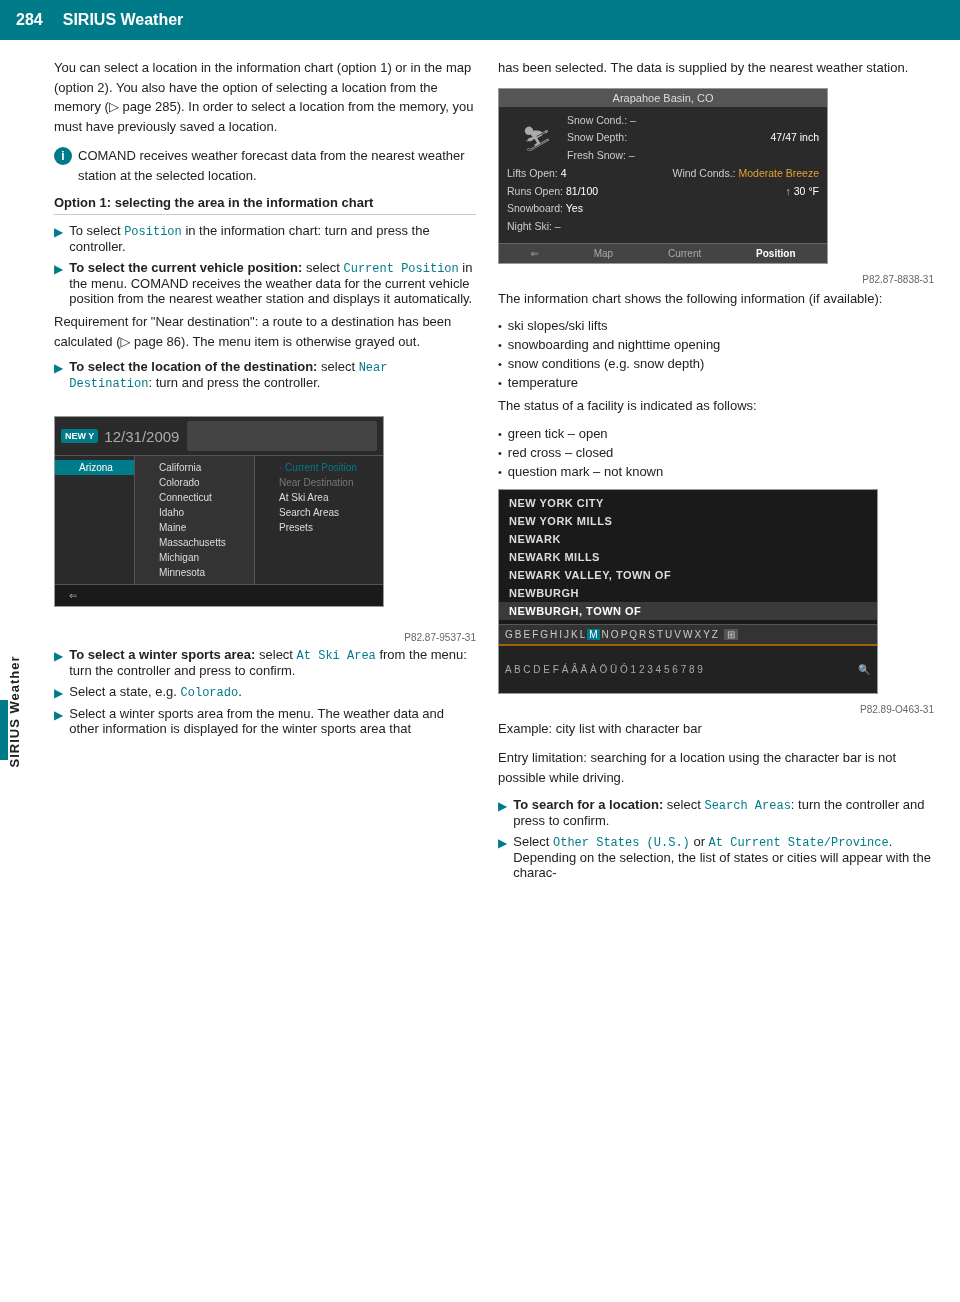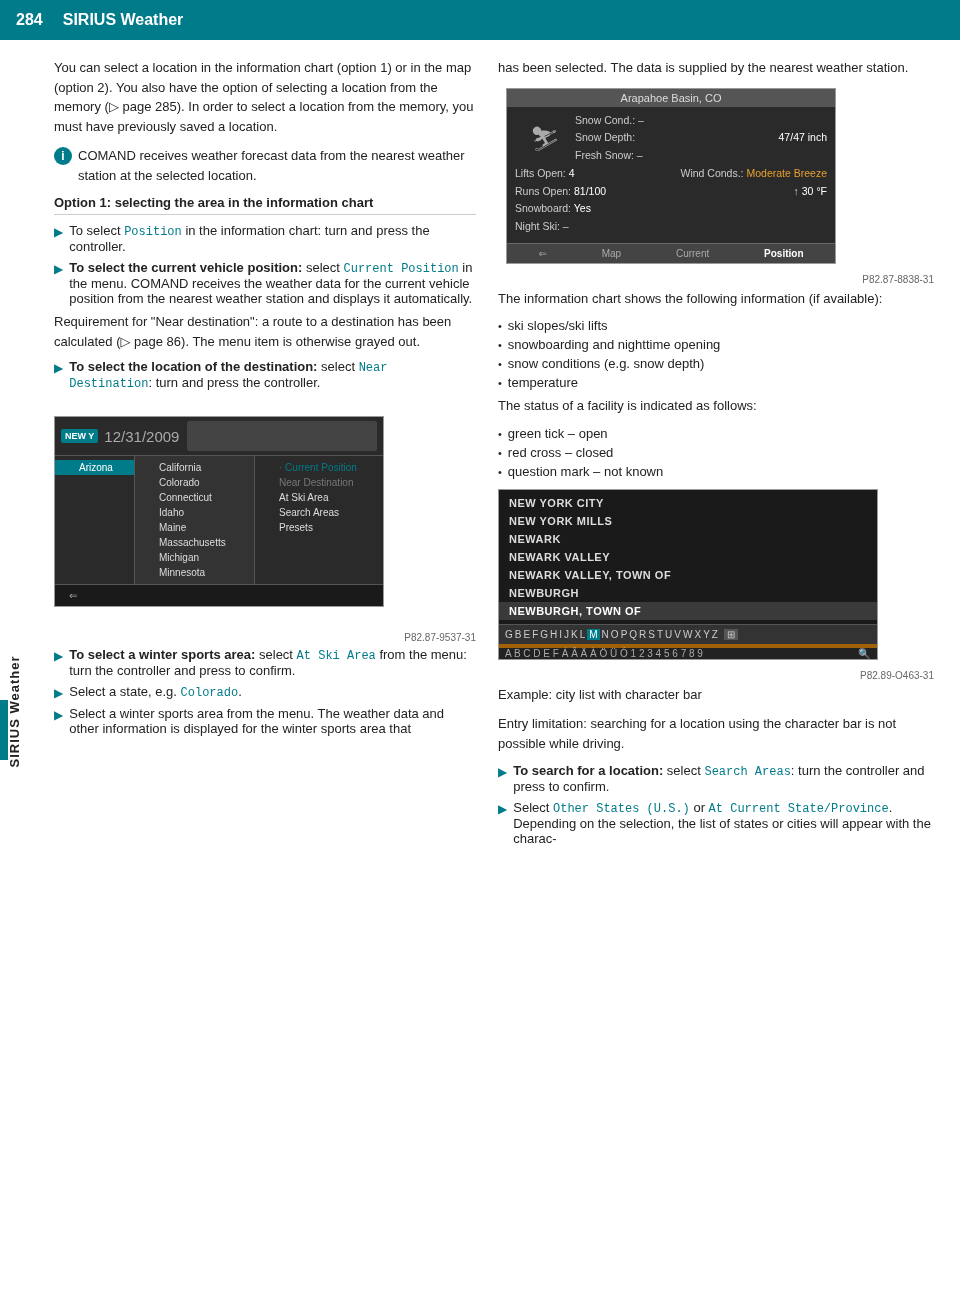--- a/index.html
+++ b/index.html
@@ -159,21 +159,21 @@
       color: #007b8a;
     }
     .bold {
       font-weight: bold;
     }
 
     
     .screen-img {
       border: 1px solid #999;
       background: #2a2a2a;
-      margin: 10px 8px;
+      margin: 10px 0;
       padding: 0;
       width: 100%;
       max-width: 330px;
       overflow: hidden;
     }
     .screen-img .screen-title-bar {
       background: #555;
       color: #ddd;
       font-size: 11px;
       text-align: center;
@@ -322,24 +322,24 @@
     .city-screen .char-bar span {
       display: inline-block;
     }
     .city-screen .char-bar .active-char {
       background: #007b8a;
       color: #fff;
       padding: 0 2px;
     }
     .city-screen .search-bar {
       background: #222;
-      padding: 0 6px;
+      padding: 18px 6px;
       font-size: 10px;
       color: #aaa;
-      border-top: 4px solid #a16207;
+      border-top: 2px solid #a16207;
       display: flex;
       justify-content: space-between;
     }
 
     .requirement-text {
       font-size: 13px;
       line-height: 1.5;
       margin-bottom: 8px;
     }
   </style>
@@ -519,21 +519,21 @@
       <div class="bullet-dot">
         <span class="dot">•</span>
         <span>question mark – not known</span>
       </div>
 
       <div class="city-screen">
         <div class="city-list">
           <div class="city-item">NEW YORK CITY</div>
           <div class="city-item">NEW YORK MILLS</div>
           <div class="city-item">NEWARK</div>
-          <div class="city-item">NEWARK VALLEY</div>
+          <div class="city-item">NEWARK MILLS</div>
           <div class="city-item">NEWARK VALLEY, TOWN OF</div>
           <div class="city-item">NEWBURGH</div>
           <div class="city-item selected">NEWBURGH, TOWN OF</div>
         </div>
         <div class="char-bar">
           <span>G</span>
           <span>B</span>
           <span>E</span>
           <span>F</span>
           <span>G</span>

